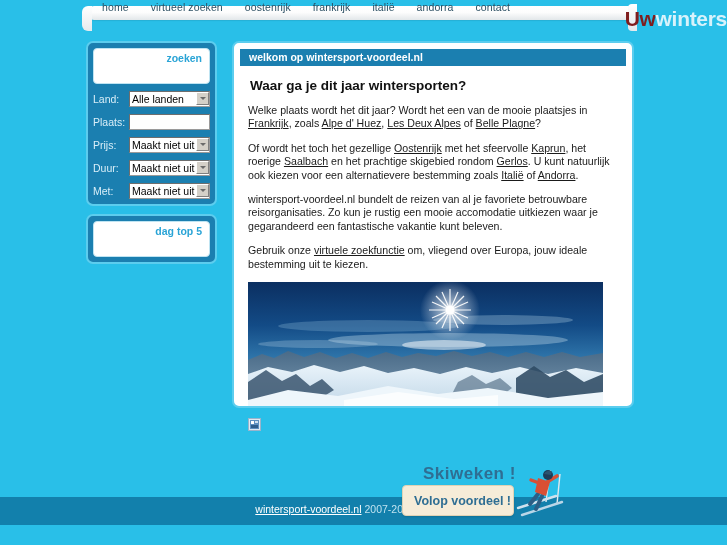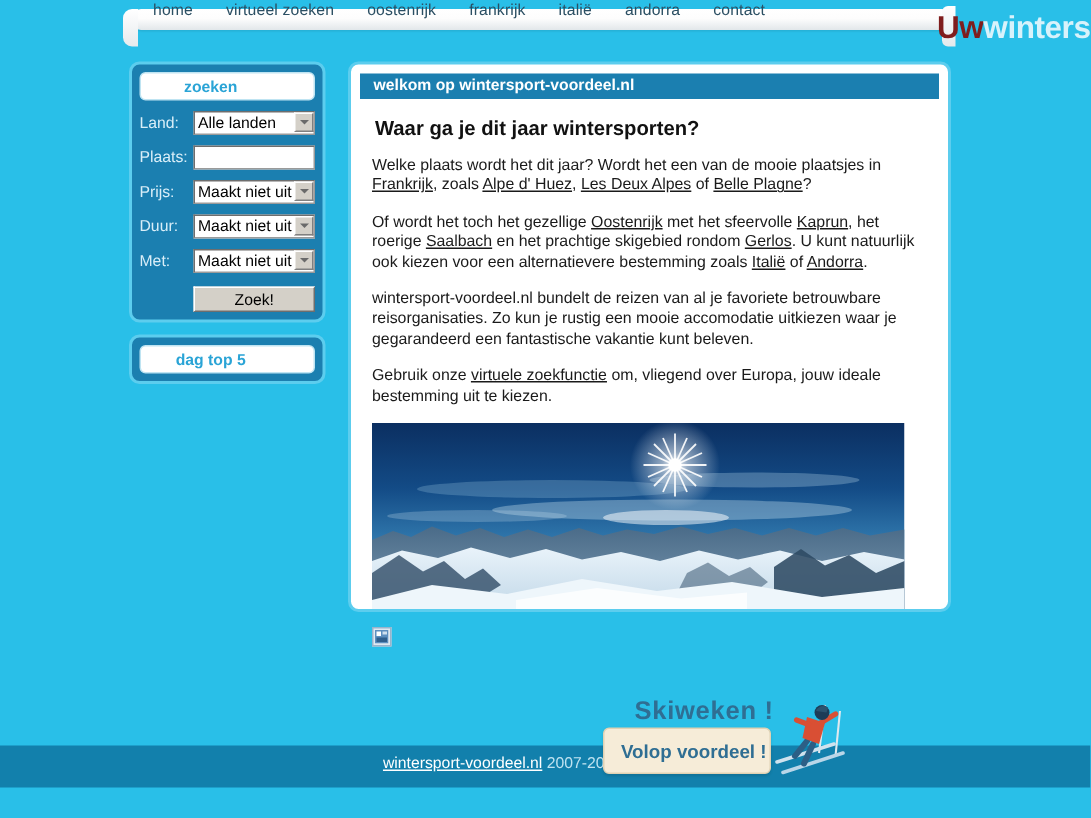--- a/index.html
+++ b/index.html
@@ -52,22 +52,22 @@
     background:#1b7fb0;
     border:2px solid #5ccdee;
     border-radius:7px;
     padding:5px;
     margin-bottom:8px;
   }
   .sbox-head {
     background:#ffffff;
     border:1px solid #bfe4f2;
     border-radius:4px;
-    height:19px; line-height:18px;
-    text-align:center; padding-right:22px;
+    height:36px; line-height:18px;
+    text-align:right; padding-right:7px;
     color:#2aa4d6; font-size:10.5px; font-weight:bold;
   }
   .formrow { display:flex; align-items:center; margin-top:7px; }
   .flabel { width:36px; color:#d9eef8; font-size:10.5px; }
   .fctl { flex:1; }
   select.fake, input.fake {
     width:100%; height:16px;
     font-family:"Liberation Sans", sans-serif; font-size:10.5px;
     color:#000; background:#ffffff;
     border:1px solid #9a9a9a;
@@ -220,23 +220,20 @@
         </div>
         <div class="formrow">
           <div class="flabel">Met:</div>
           <div class="fctl">
             <div class="selwrap"><select class="fake"><option>Maakt niet uit</option></select><div class="arrowbtn">
                 <i></i>
               </div></div>
           </div>
         </div>
       </div>
-    <div class="btnrow">
-      <button class="zoek">Zoek!</button>
-    </div>
   </div>
 
   <div class="sbox">
     <div class="sbox-head">dag top 5</div>
   </div>
 
 </div>
 
 <div id="main">
   <div id="main-head">welkom op wintersport-voordeel.nl</div>

